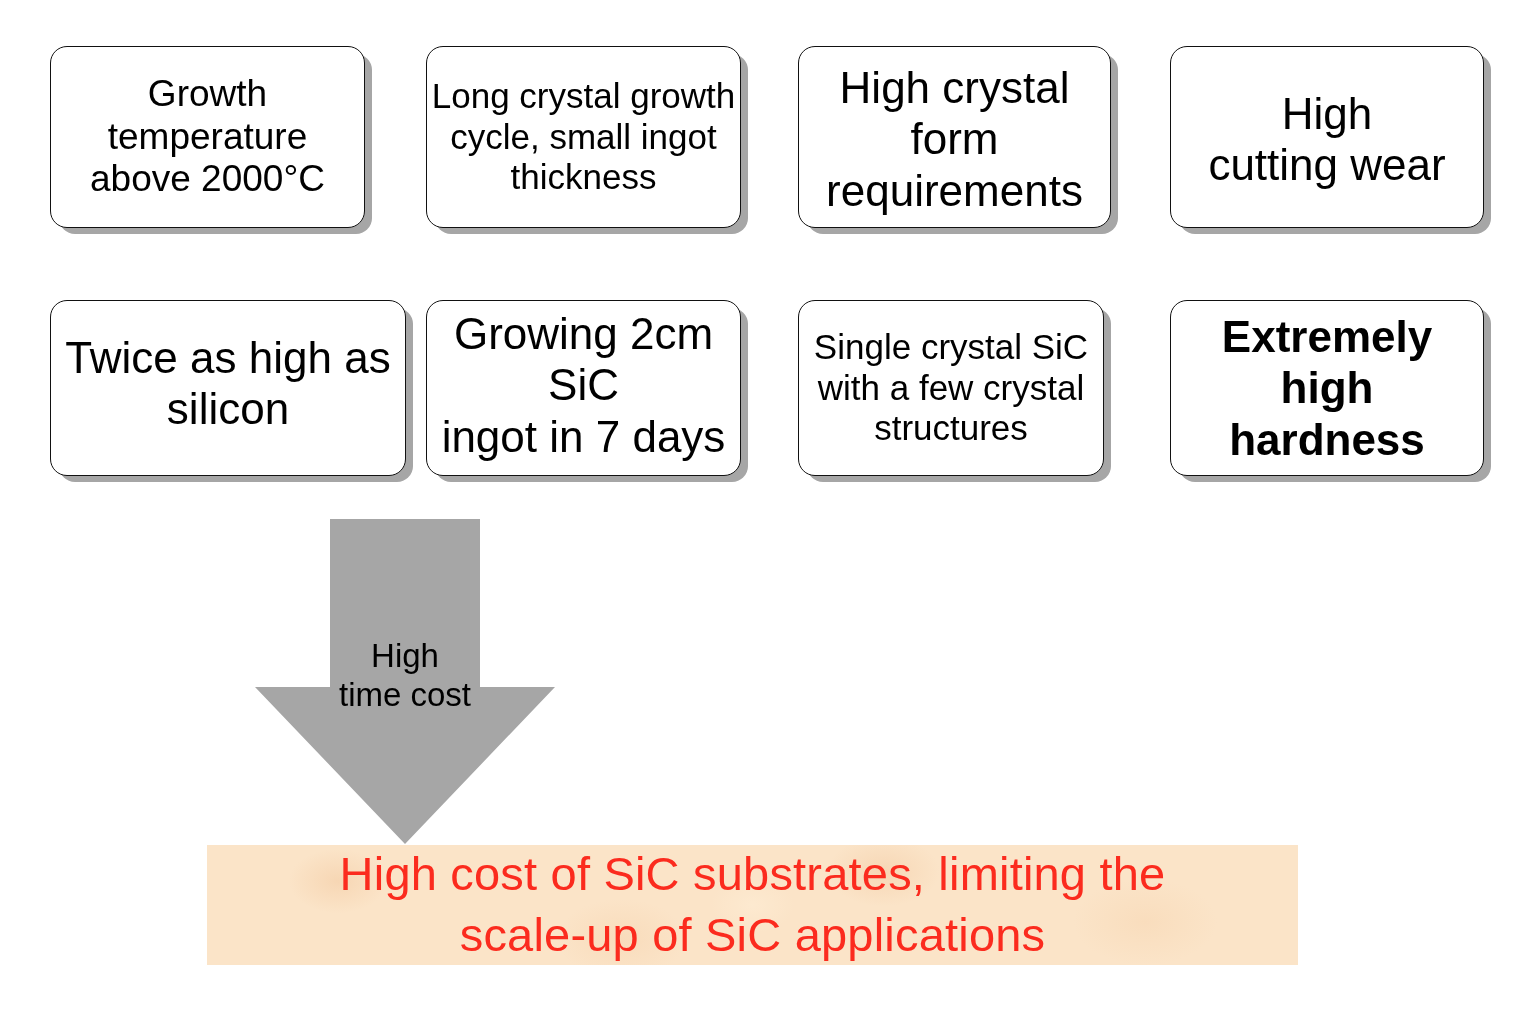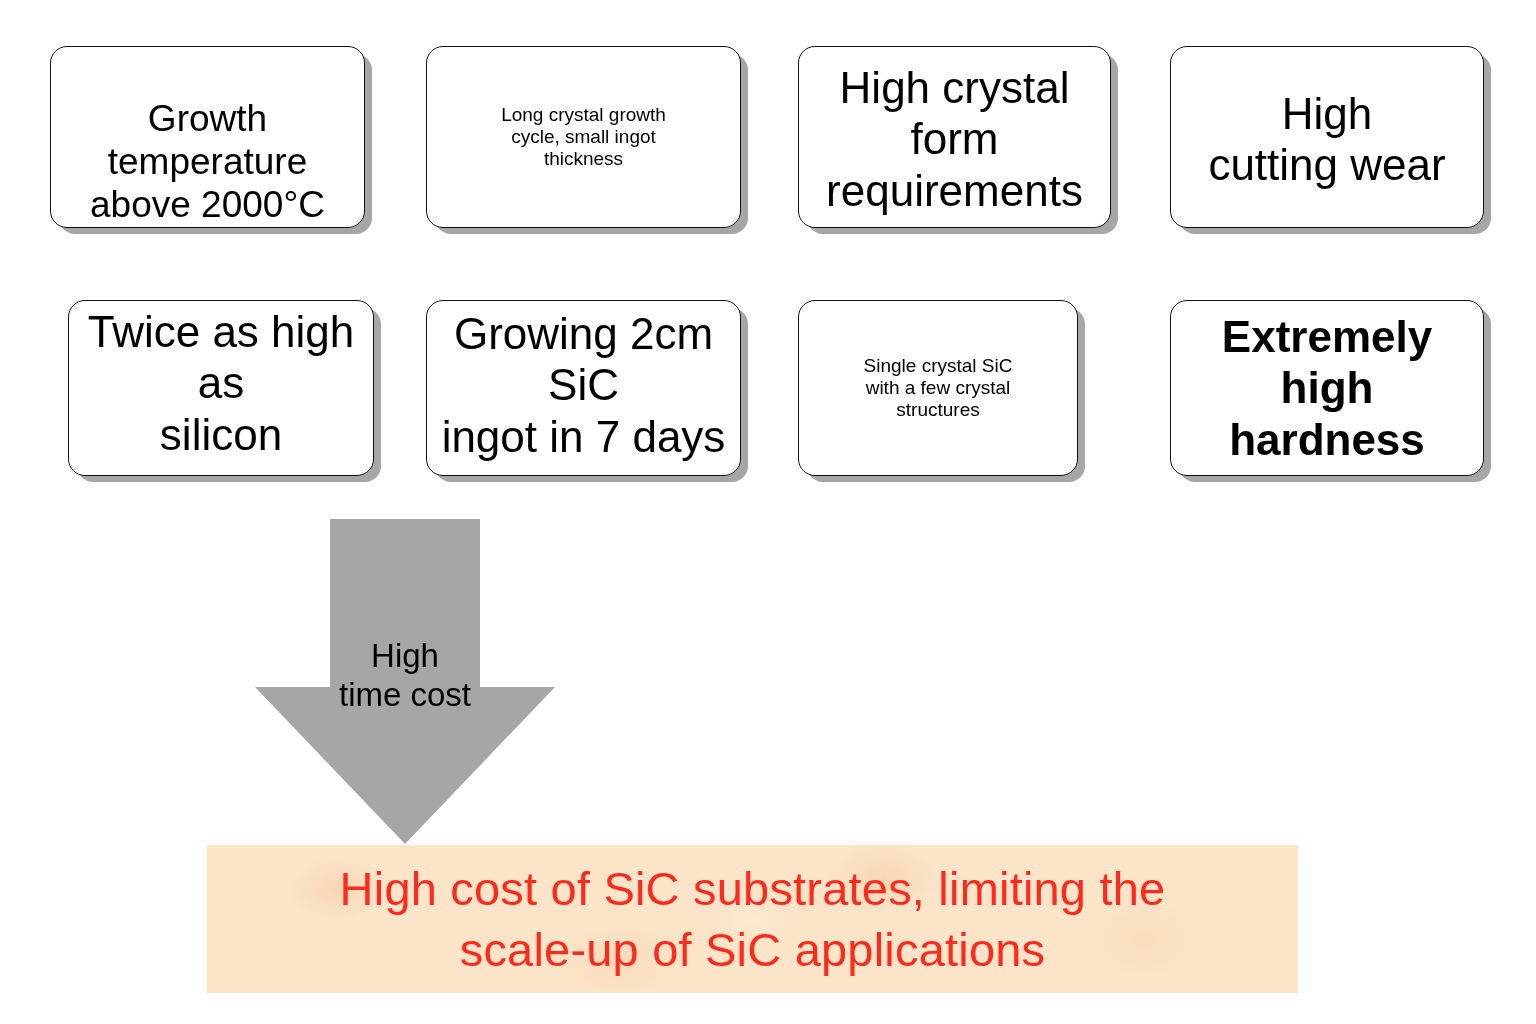--- a/index.html
+++ b/index.html
@@ -37,34 +37,34 @@
     text-align: center;
     line-height: 1.16;
     color: #000000;
   }
   .node .txt {
     display: block;
     width: 104%;
     white-space: pre-line;
   }
 
-  .fs-lg  { font-size: 37px; align-items: flex-end; }
+  .fs-lg  { font-size: 37px; }
   .fs-md  { font-size: 44px; }
-  .fs-sm  { font-size: 19px; }
+  .fs-sm  { font-size: 35px; }
 
   
   #box-growth-temperature { left: 50px;  top: 46px;  width: 315px; height: 182px; }
   #box-growth-cycle       { left: 426px; top: 46px;  width: 315px; height: 182px; }
   #box-crystal-form       { left: 798px; top: 46px;  width: 313px; height: 182px; }
   #box-cutting-wear       { left: 1170px;top: 46px;  width: 314px; height: 182px; }
 
   
-  #box-twice-silicon      { left: 68px;  top: 300px; width: 306px; height: 176px; }
+  #box-twice-silicon      { left: 50px;  top: 300px; width: 356px; height: 176px; }
   #box-ingot-7days        { left: 426px; top: 300px; width: 315px; height: 176px; }
-  #box-few-structures     { left: 798px; top: 300px; width: 280px; height: 176px; }
+  #box-few-structures     { left: 798px; top: 300px; width: 306px; height: 176px; }
   #box-extreme-hardness   { left: 1170px;top: 300px; width: 314px; height: 176px; font-weight: bold; }
 
   
   #box-twice-silicon .txt   { transform: translateY(-5px); }
   #box-ingot-7days .txt     { transform: translateY(-3px); text-align: center; }
   #box-crystal-form .txt    { transform: translateY(2px); }
   #box-cutting-wear .txt    { transform: translateY(2px); }
 
   
   .arrow {
@@ -89,23 +89,23 @@
   #arrow-complex-proc  { left: 988px;  top: 519px; }
   #arrow-complex-proc .arrow-label  { top: 122px; left: 50%; }
   #arrow-complex-proc .arrow-label  { top: 120px; }
 
   
   #conclusion-banner {
     position: absolute;
     left: 207px;
     top: 845px;
     width: 1091px;
-    height: 148px;
+    height: 120px;
     display: flex;
-    align-items: center;
+    align-items: flex-end;
     justify-content: center;
     text-align: center;
     background-color: #fbe4c8;
     background-image:
       radial-gradient(ellipse 70px 46px at 12% 30%,  rgba(243,203,163,0.55) 0%, rgba(243,203,163,0) 70%),
       radial-gradient(ellipse 90px 55px at 38% 78%,  rgba(246,211,174,0.5)  0%, rgba(246,211,174,0) 72%),
       radial-gradient(ellipse 80px 50px at 62% 22%,  rgba(241,199,158,0.45) 0%, rgba(241,199,158,0) 70%),
       radial-gradient(ellipse 100px 60px at 86% 64%, rgba(247,214,178,0.5)  0%, rgba(247,214,178,0) 72%),
       radial-gradient(ellipse 60px 40px at 50% 50%,  rgba(255,238,214,0.55) 0%, rgba(255,238,214,0) 70%);
   }

